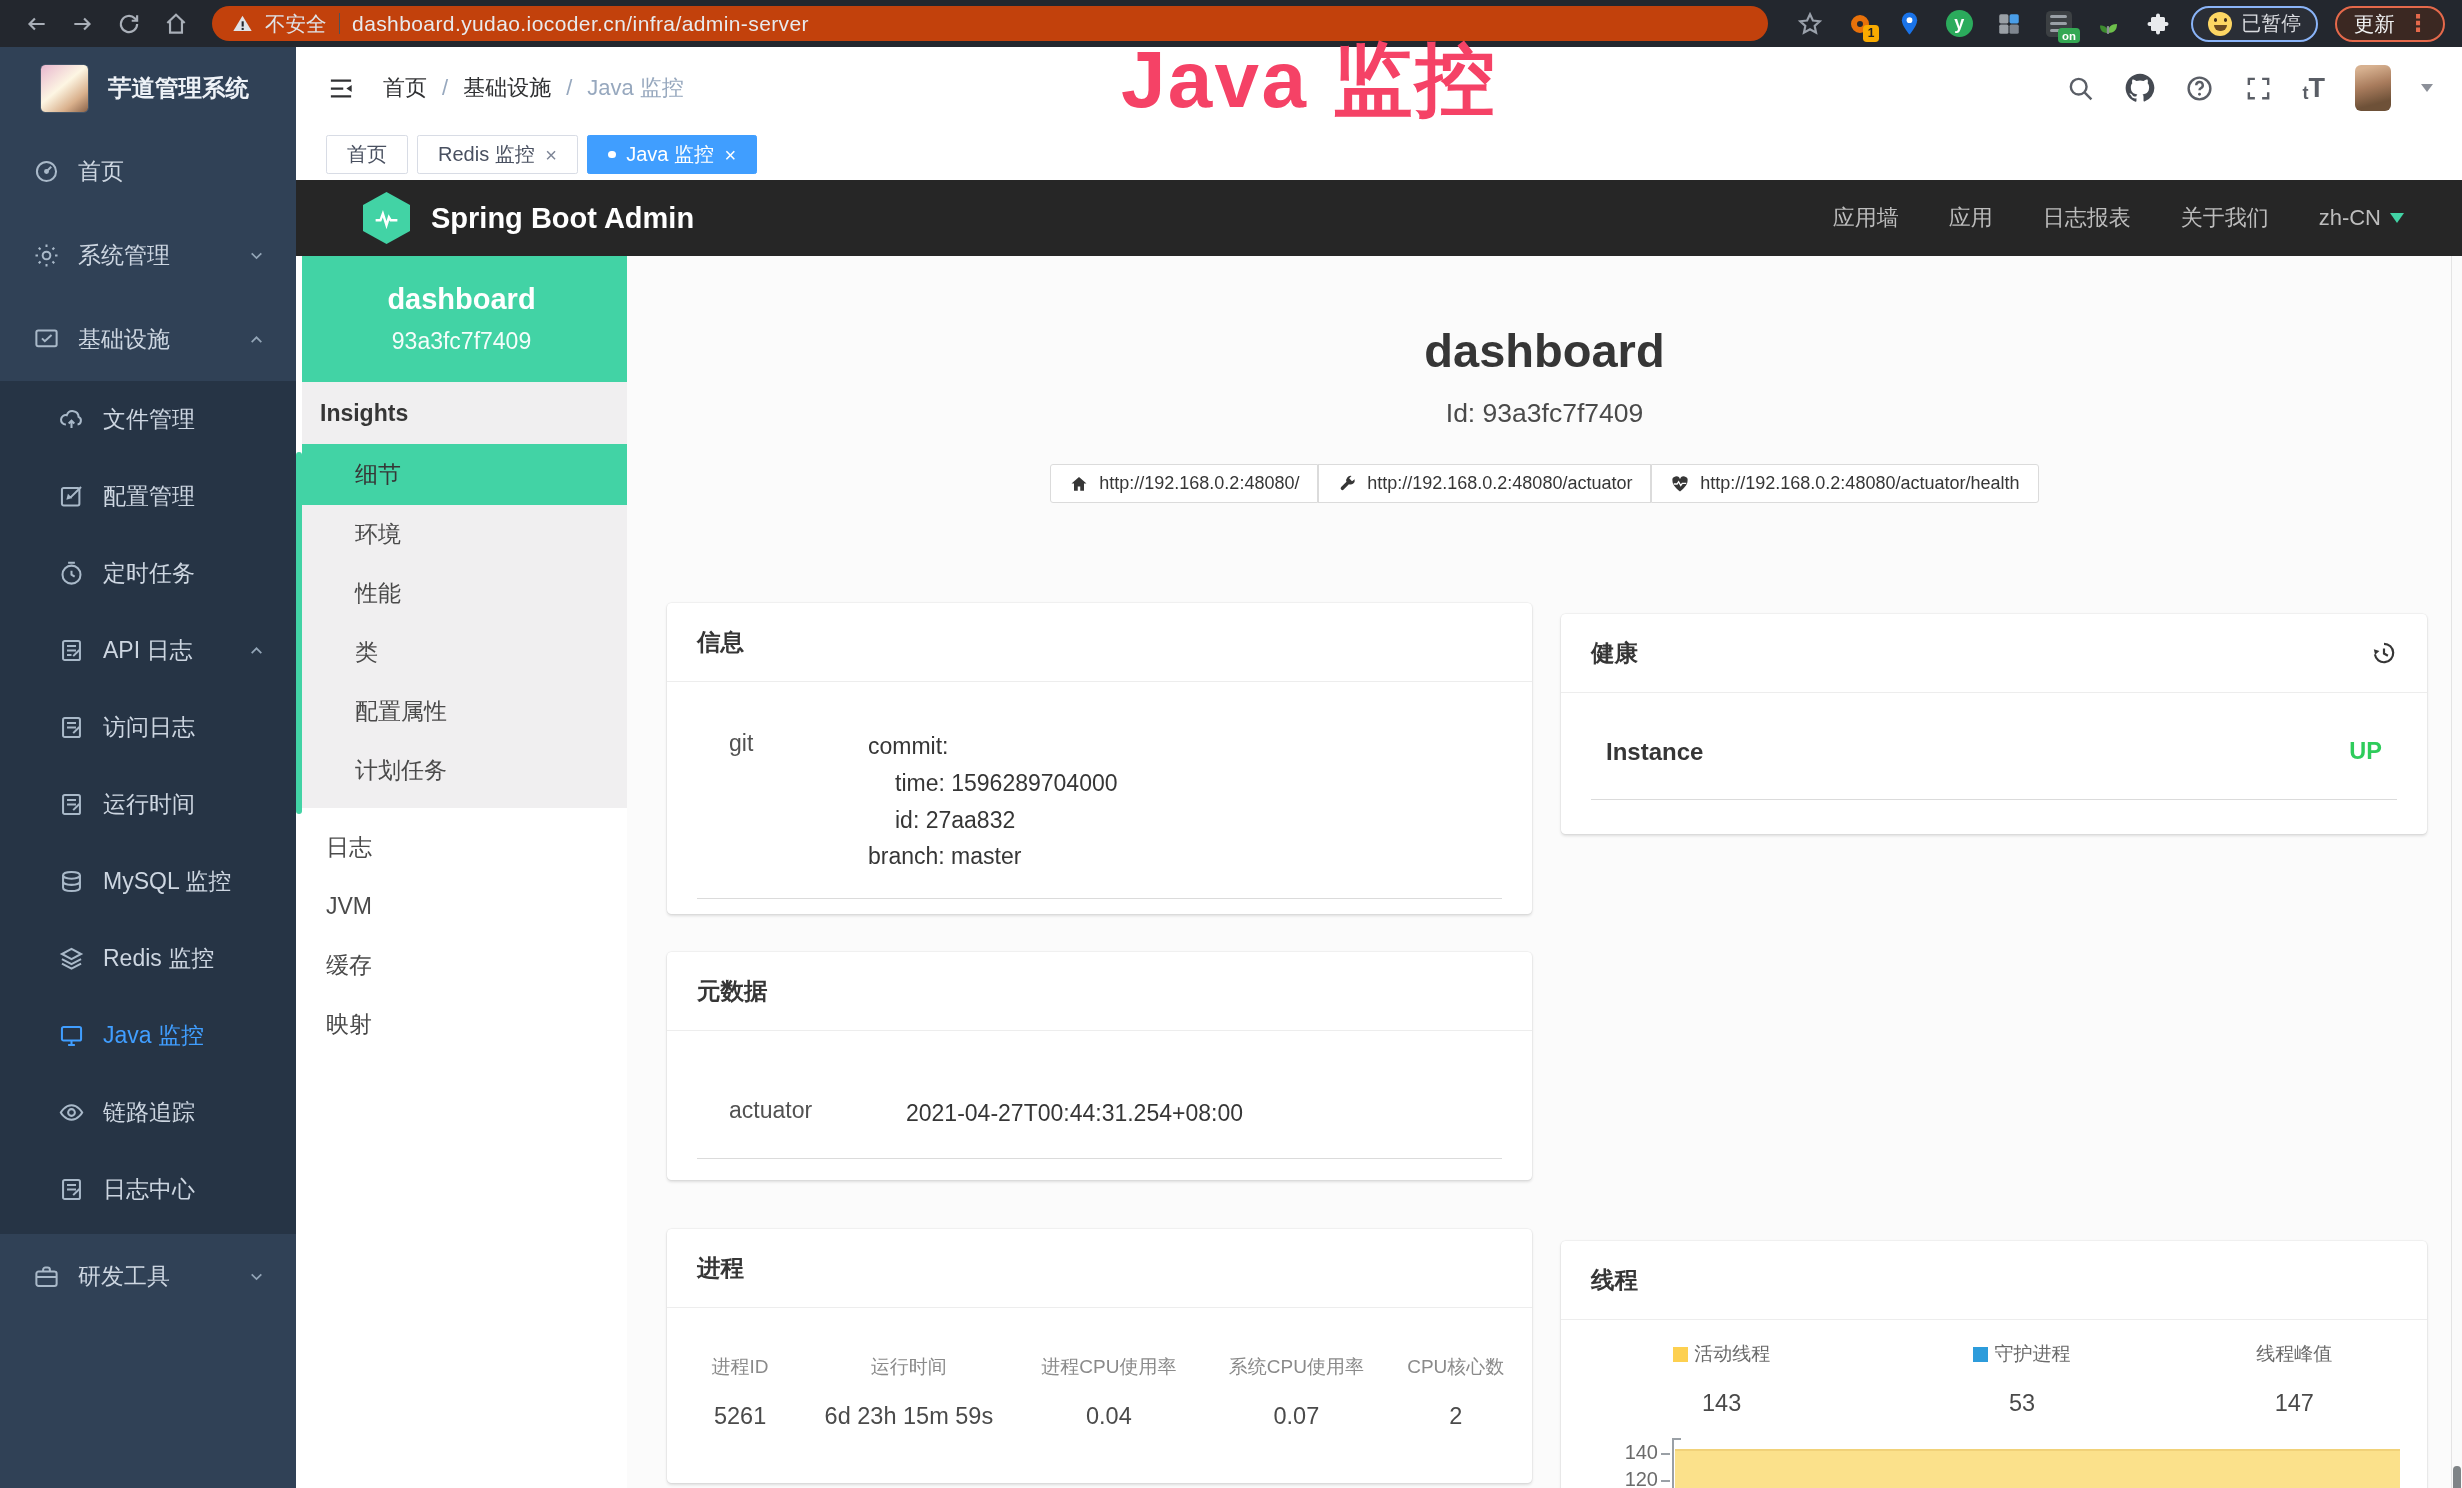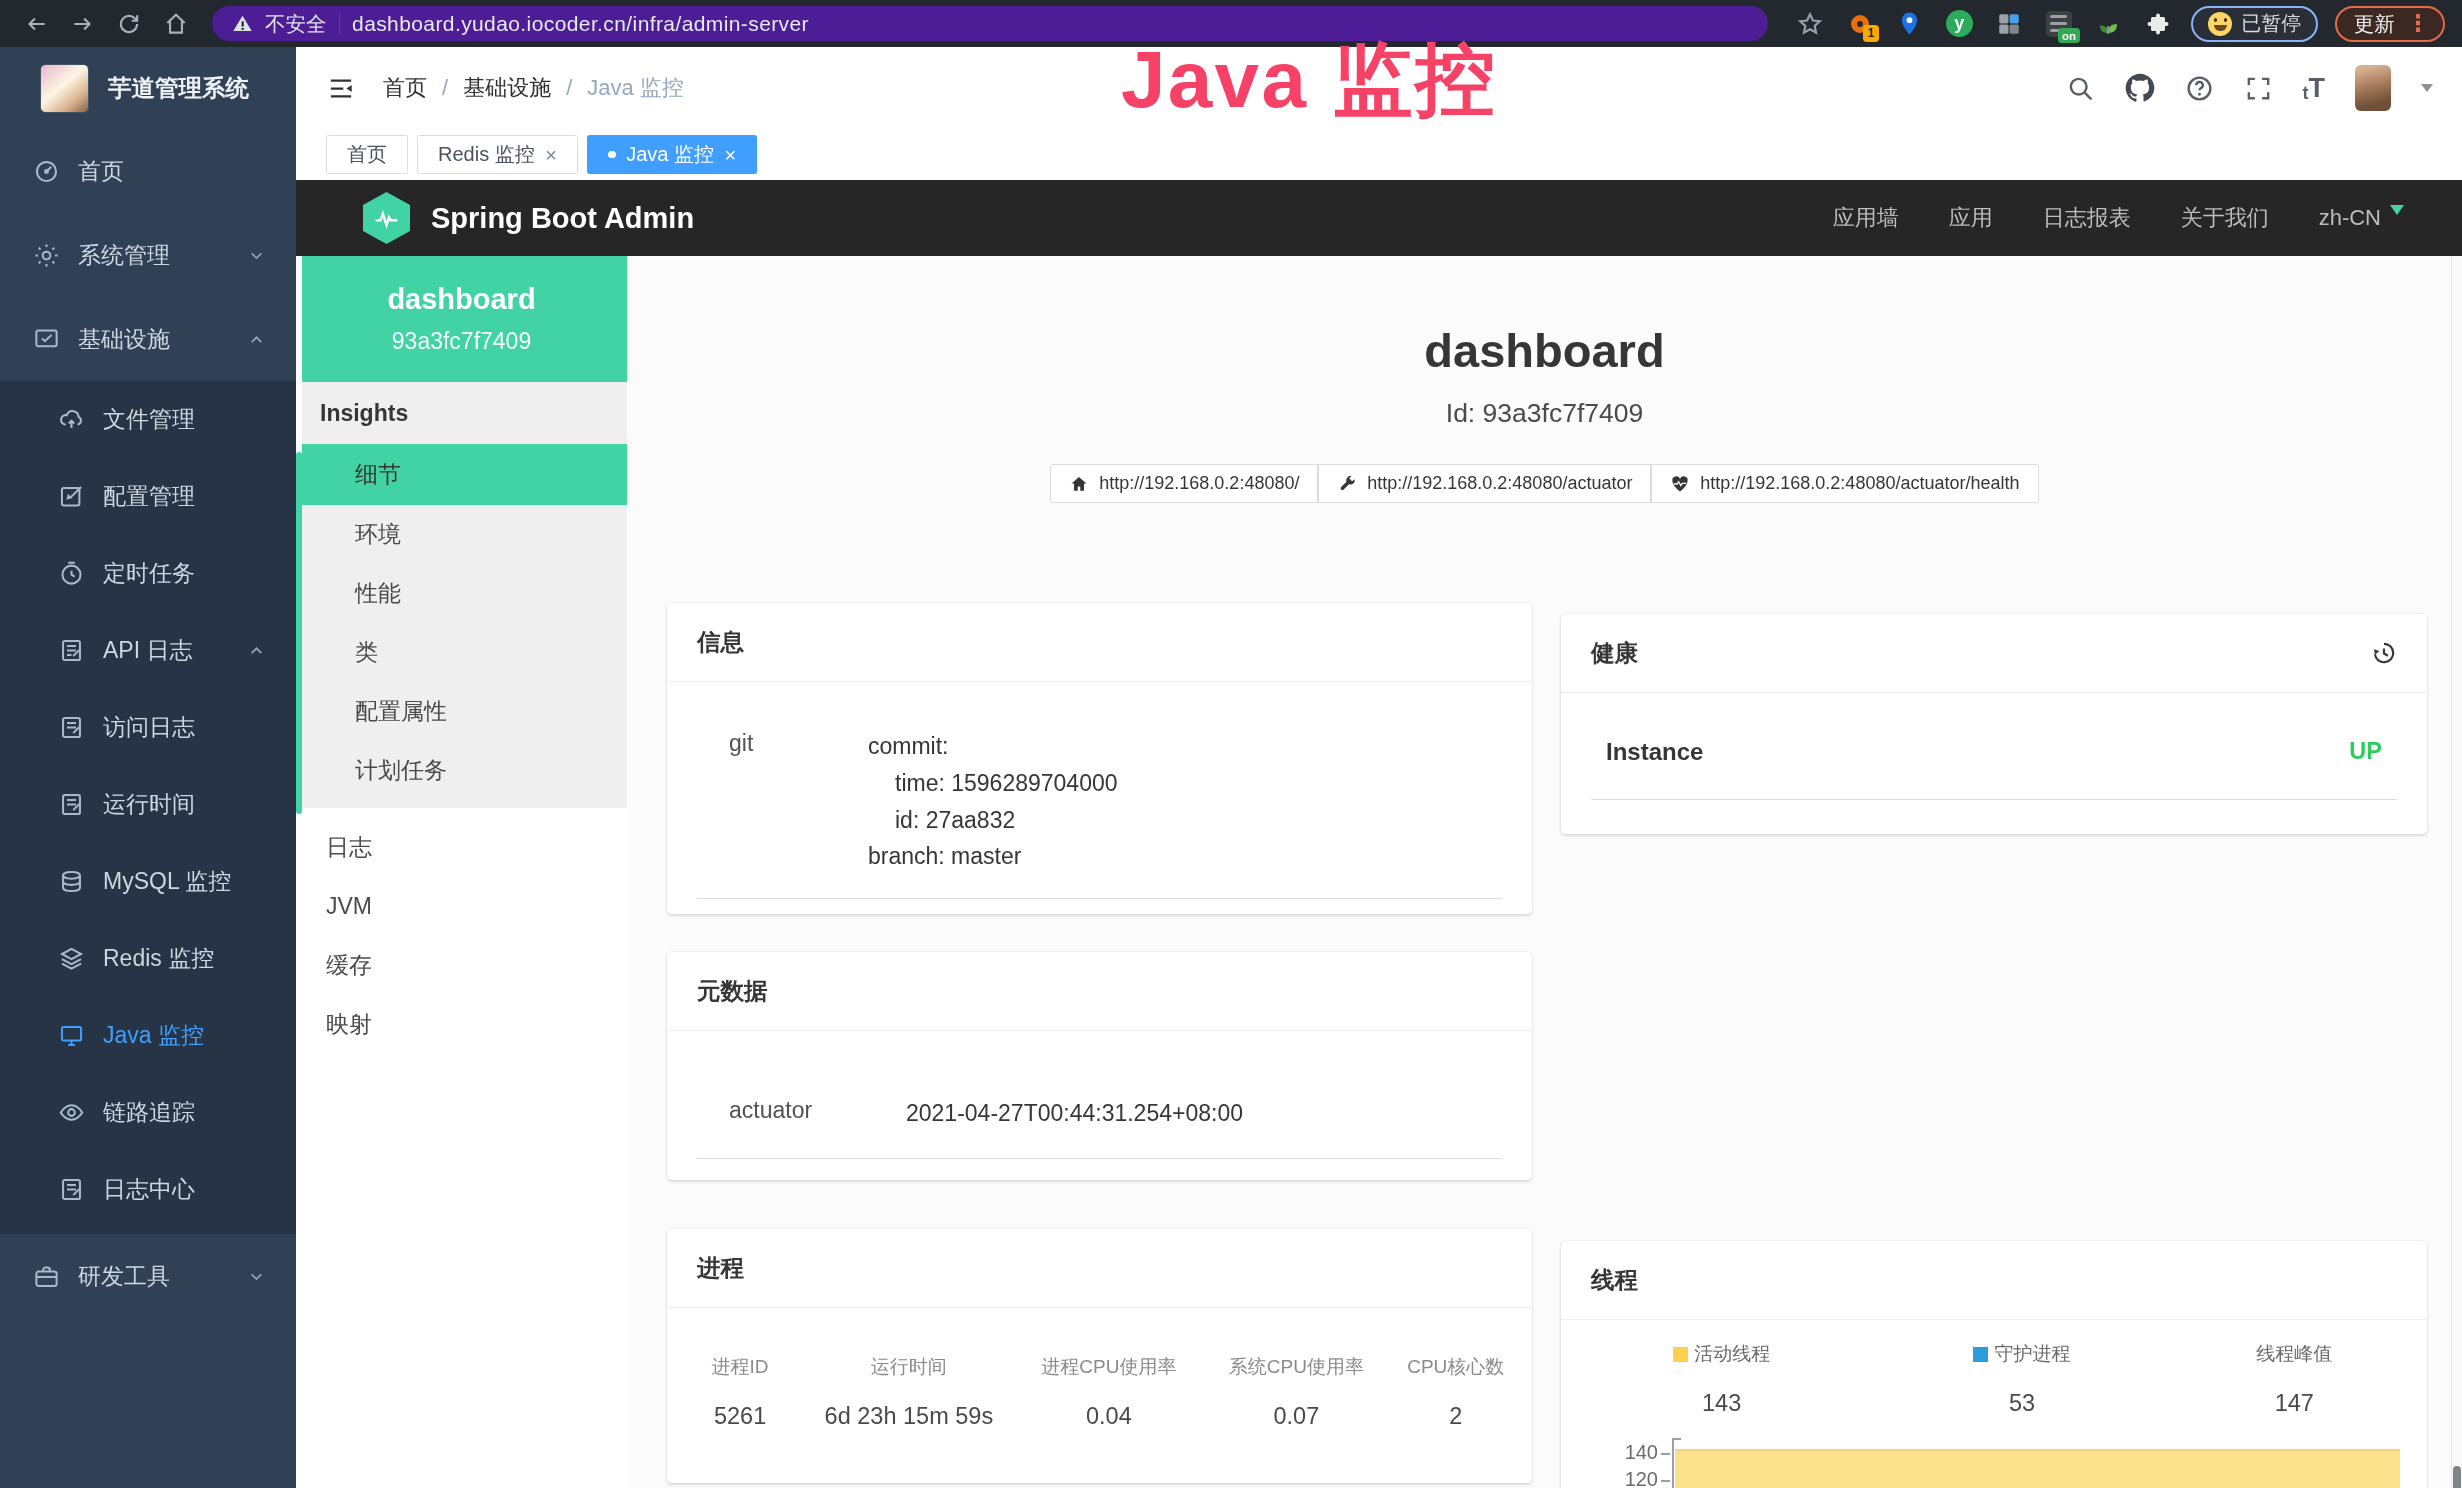--- a/index.html
+++ b/index.html
@@ -7,21 +7,21 @@
   body {
     width:2462px; height:1489px; position:relative; background:#fff;
     font-family:"Liberation Sans","DejaVu Sans",sans-serif;
   }
   svg { display:block; }
 
   
   .browser-bar { position:absolute; left:0; top:0; width:2462px; height:47px;
     background:#23272e; display:flex; align-items:center; padding:0 16.7px; gap:7.6px; z-index:40; }
   .bnav { width:39px; height:36px; display:flex; align-items:center; justify-content:center; color:#a9afb8; flex:0 0 auto; }
-  .omnibox { width:1556px; height:35px; background:#4c1d95; border-radius:17.4px;
+  .omnibox { width:1556px; height:35px; background:#c2410c; border-radius:17.4px;
     display:flex; align-items:center; padding:0 20px; gap:12px; margin-left:9px; flex:0 0 auto; }
   .omni-sec { color:#dfe3e8; font-size:20.5px; display:flex; align-items:center; gap:9px; }
   .omni-div { width:1.5px; height:21px; background:#4d535c; }
   .omni-url { color:#e8eaed; font-size:21px; letter-spacing:0.4px; }
   .bext { margin-left:auto; display:flex; align-items:center; gap:16.7px; }
   .ext { width:33px; height:33px; display:flex; align-items:center; justify-content:center; position:relative; flex:0 0 auto; }
   .ext-ring { width:18px; height:18px; border:6px solid #e8710a; border-radius:50%; }
   .ext-badge { position:absolute; right:-3px; bottom:-1.5px; min-width:16.7px; height:16.7px; background:#f9ab00;
     color:#202124; font-size:12px; font-weight:bold; border-radius:3.8px; display:flex; align-items:center; justify-content:center; padding:0 3px; }
   .ext-on { position:absolute; right:-4.6px; bottom:-3px; background:#34a853; color:#fff; font-size:11.4px; font-weight:bold;
@@ -88,21 +88,21 @@
 
   
   .sba-header { position:absolute; left:296px; top:180px; width:2167px; height:76px; background:#262626;
     display:flex; align-items:center; padding:0 59px 0 67px; z-index:5; }
   .sba-logo { width:47px; height:52px; background:#42d3a5; flex:0 0 auto;
     clip-path:polygon(50% 0,100% 25%,100% 75%,50% 100%,0 75%,0 25%);
     display:flex; align-items:center; justify-content:center; }
   .sba-brand { color:#fff; font-size:29px; font-weight:bold; margin-left:21px; }
   .sba-nav { margin-left:auto; display:flex; align-items:center; gap:50px; font-size:22px; color:#bdbdbd; }
   .sba-nav .nitem { cursor:pointer; }
-  .sba-lang { display:flex; gap:9px; cursor:pointer; }
+  .sba-lang { display:flex; align-items:center; gap:9px; cursor:pointer; }
   .gcaret { width:0; height:0; border-left:7.6px solid transparent; border-right:7.6px solid transparent; border-top:10px solid #42d3a5; }
 
   
   .sub-sidebar { position:absolute; left:296px; top:256px; width:331px; height:1233px; background:#fff; z-index:4; }
   .inst-head { height:126px; background:#42d3a5; color:#fff; text-align:center; padding-top:27px; cursor:pointer; }
   .inst-name { font-size:29px; font-weight:bold; }
   .inst-id { font-size:23px; margin-top:12px; color:rgba(255,255,255,.95); }
   .insights { background:#f0eff0; padding-bottom:7.6px; }
   .insights-label { height:62px; display:flex; align-items:center; padding-left:24px; font-size:23px; font-weight:bold; color:#363636; }
   .smi { height:59px; display:flex; align-items:center; padding-left:59px; font-size:23px; color:#4a4a4a; cursor:pointer; }

